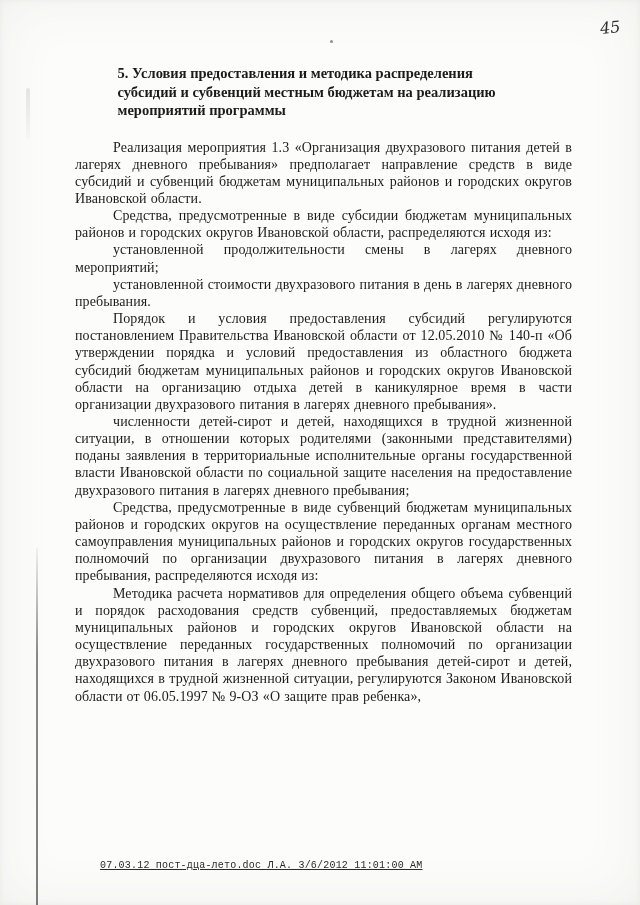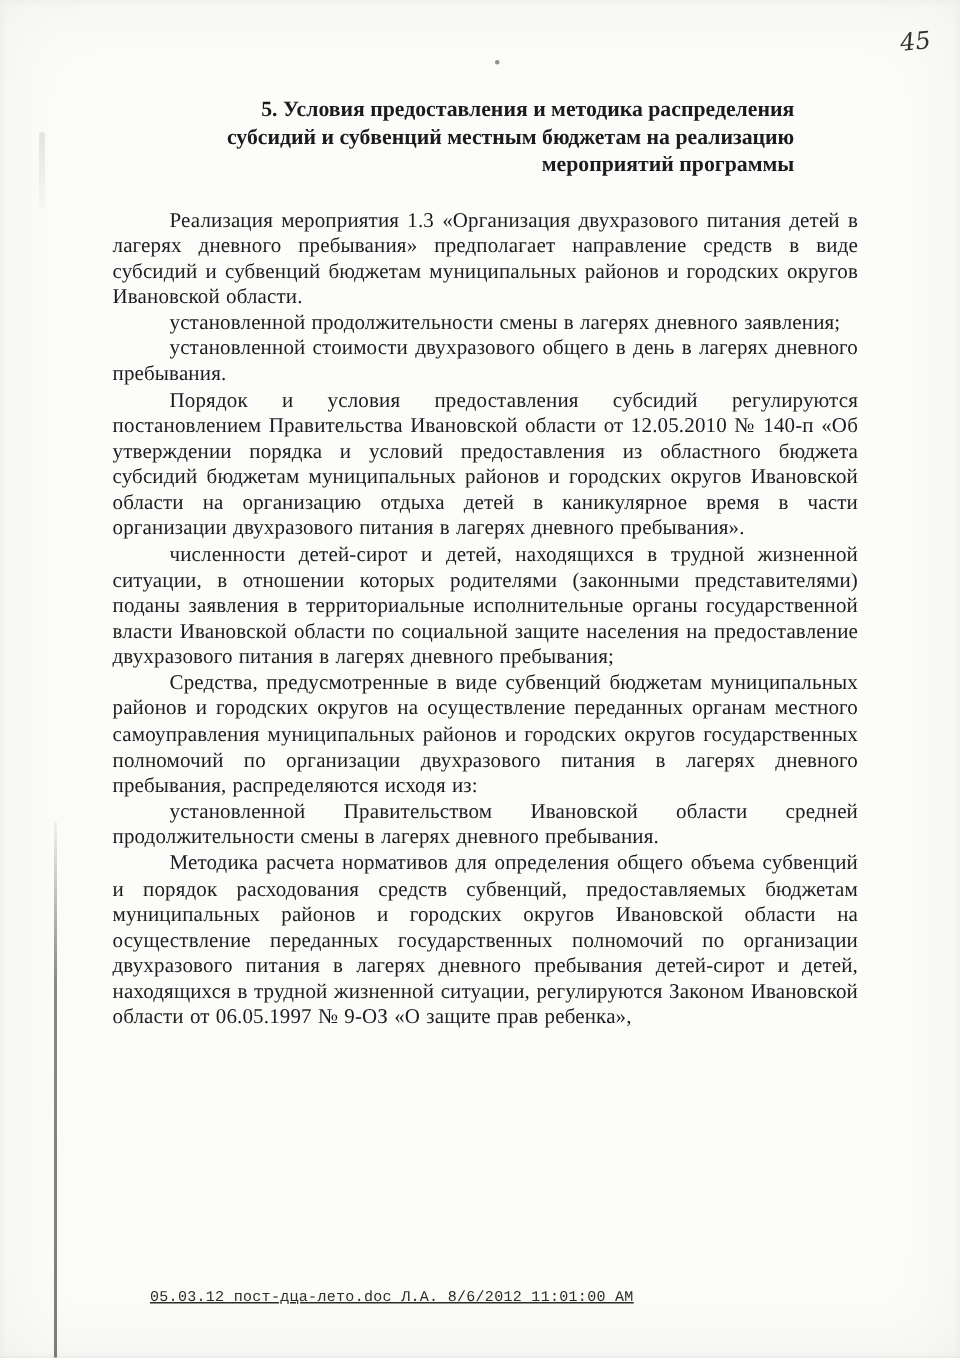--- a/index.html
+++ b/index.html
@@ -34,21 +34,21 @@
   .content {
     position: absolute;
     left: 75px;
     right: 68px;
     top: 64px;
   }
   .doc-title {
     font-size: 14.5px;
     font-weight: bold;
     line-height: 18.5px;
-    text-align: right;
+    text-align: left;
     max-width: 412px;
     margin: 0 auto 19px auto;
   }
   .para {
     margin: 0;
     font-size: 14px;
     line-height: 17.15px;
     text-align: justify;
     text-indent: 38px;
     letter-spacing: 0.1px;
@@ -104,25 +104,25 @@
 
   <div class="artifact-speck"></div>
   <div class="artifact-corner-smudge"></div>
   <div class="artifact-left-line"></div>
 
   <div class="content">
 
     <div class="doc-title">5. Условия предоставления и методика распределения субсидий и субвенций местным бюджетам на реализацию мероприятий программы</div>
 
     <p class="para">Реализация мероприятия 1.3 «Организация двухразового питания детей в лагерях дневного пребывания» предполагает направление средств в виде субсидий и субвенций бюджетам муниципальных районов и городских округов Ивановской области.</p>
-    <p class="para">установленной продолжительности смены в лагерях дневного заявления;</p>
-    <p class="para">установленной стоимости двухразового общего в день в лагерях дневного пребывания.</p>
+    <p class="para">Средства, предусмотренные в виде субсидии бюджетам муниципальных районов и городских округов Ивановской области, распределяются исходя из:</p>
+    <p class="para">установленной продолжительности смены в лагерях дневного мероприятий;</p>
+    <p class="para">установленной стоимости двухразового питания в день в лагерях дневного пребывания.</p>
     <p class="para">Порядок и условия предоставления субсидий регулируются постановлением Правительства Ивановской области от 12.05.2010 № 140-п «Об утверждении порядка и условий предоставления из областного бюджета субсидий бюджетам муниципальных районов и городских округов Ивановской области на организацию отдыха детей в каникулярное время в части организации двухразового питания в лагерях дневного пребывания».</p>
     <p class="para">численности детей-сирот и детей, находящихся в трудной жизненной ситуации, в отношении которых родителями (законными представителями) поданы заявления в территориальные исполнительные органы государственной власти Ивановской области по социальной защите населения на предоставление двухразового питания в лагерях дневного пребывания;</p>
     <p class="para">Средства, предусмотренные в виде субвенций бюджетам муниципальных районов и городских округов на осуществление переданных органам местного самоуправления муниципальных районов и городских округов государственных полномочий по организации двухразового питания в лагерях дневного пребывания, распределяются исходя из:</p>
-    <p class="para">установленной Правительством Ивановской области средней продолжительности смены в лагерях дневного пребывания.</p>
     <p class="para">Методика расчета нормативов для определения общего объема субвенций и порядок расходования средств субвенций, предоставляемых бюджетам муниципальных районов и городских округов Ивановской области на осуществление переданных государственных полномочий по организации двухразового питания в лагерях дневного пребывания детей-сирот и детей, находящихся в трудной жизненной ситуации, регулируются Законом Ивановской области от 06.05.1997 № 9-ОЗ «О защите прав ребенка»,</p>
 
   </div>
 
-  <div class="footer-note">05.03.12 пост-дца-лето.doc Л.А. 8/6/2012 11:01:00 AM</div>
+  <div class="footer-note">07.03.12 пост-дца-лето.doc Л.А. 3/6/2012 11:01:00 AM</div>
 
 </div>
 
 </body></html>

